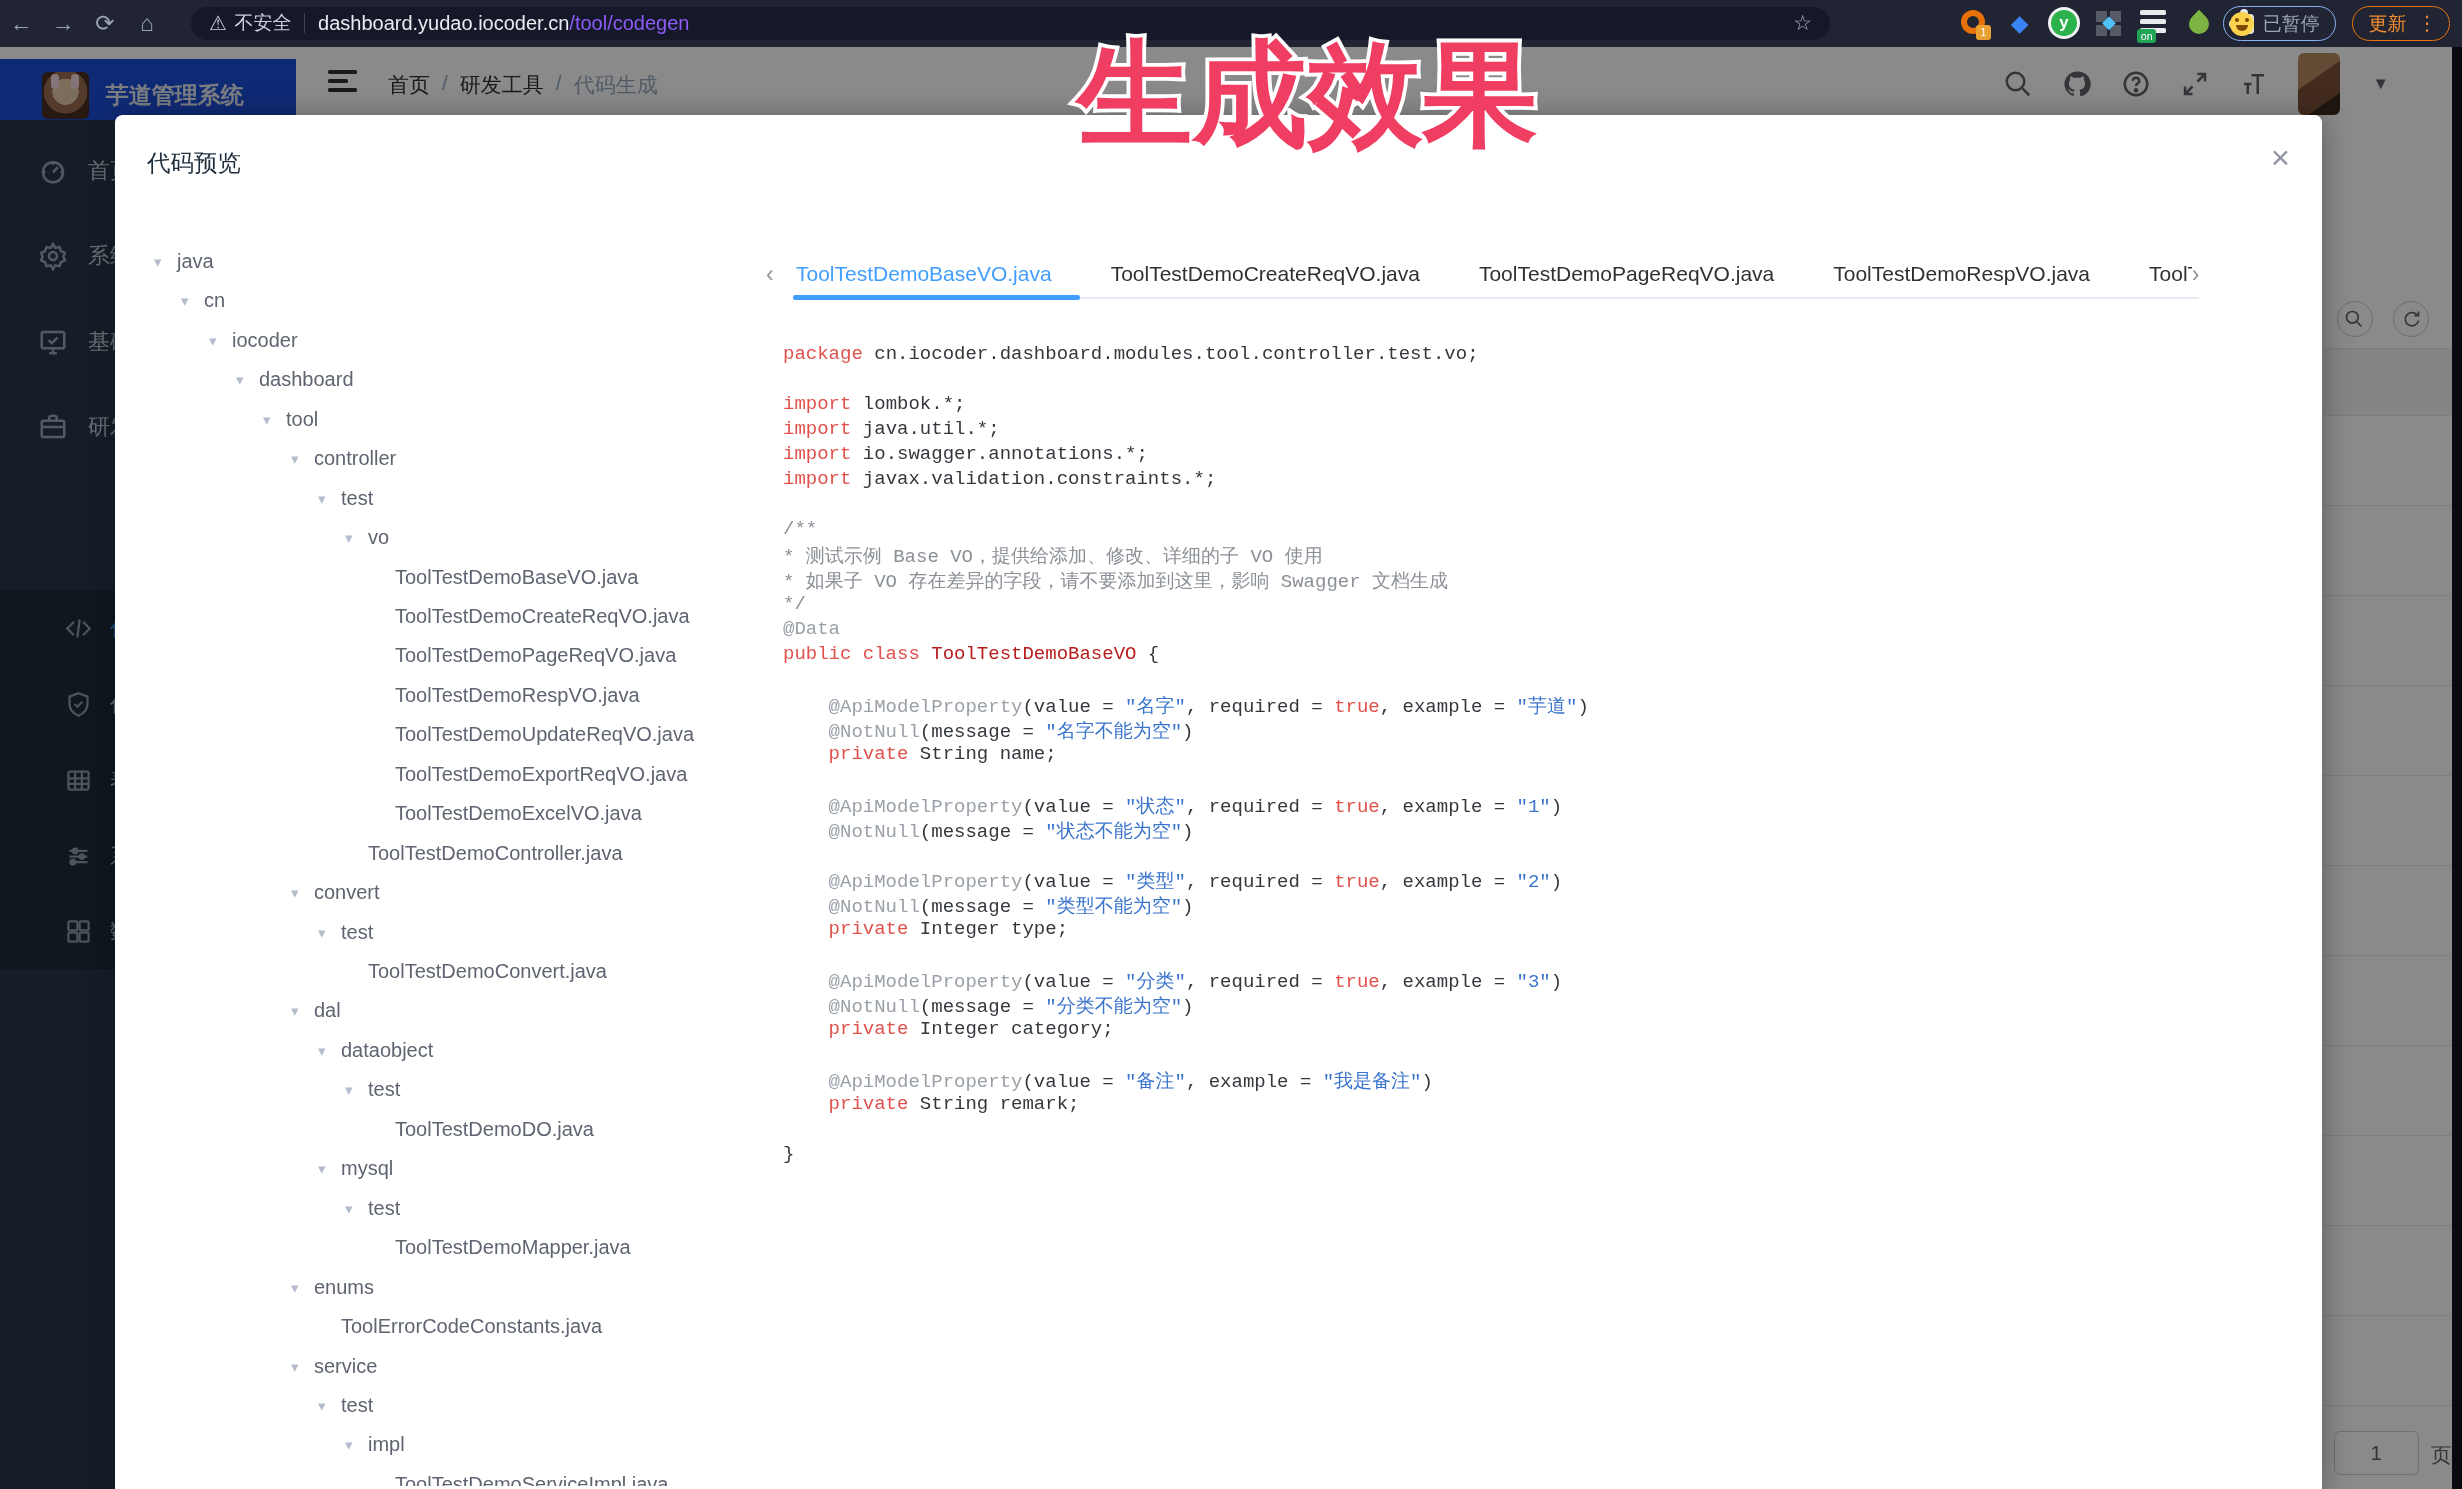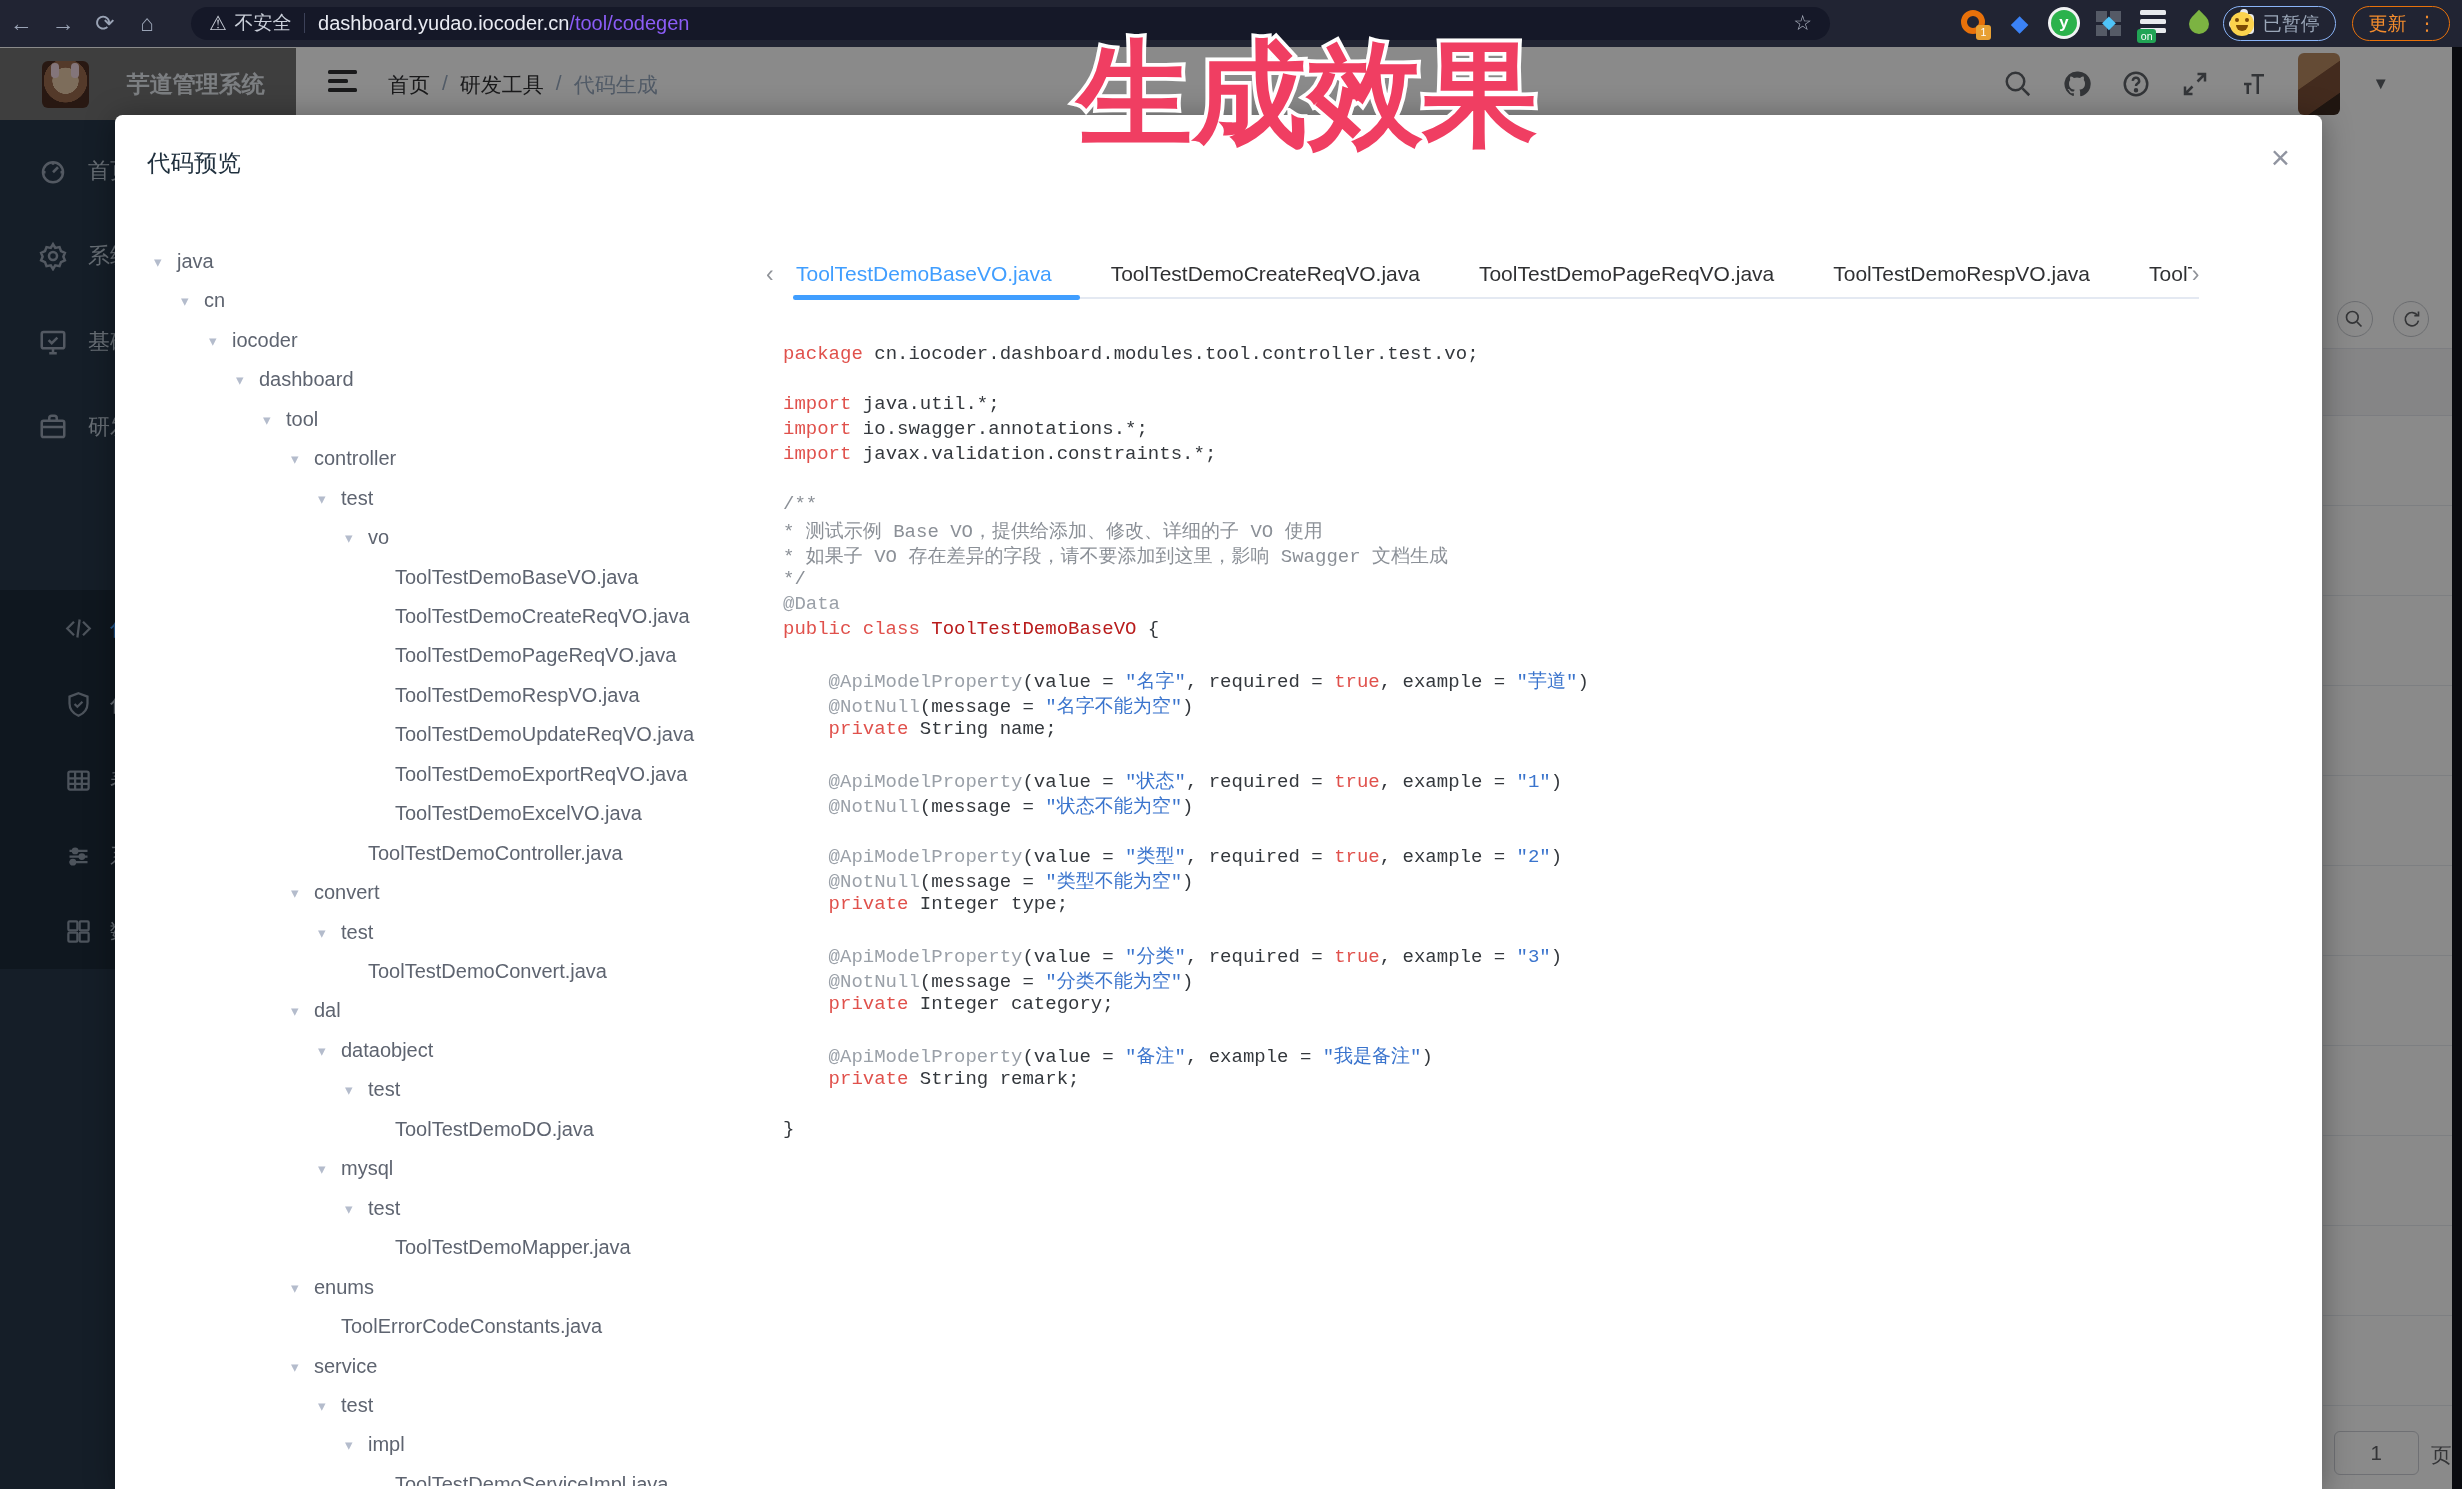--- a/index.html
+++ b/index.html
@@ -49,22 +49,22 @@
                        border-radius:0 0 12px 12px; background:#7c4a03; }
   .paused-label { color:#9aa6b8; font-size:19px; }
   .update-pill { display:flex; align-items:center; gap:10.6px; height:35px; padding:0 12px 0 15px;
                  border:1.5px solid #e8710a; border-radius:17.4px; margin-left:16.7px; }
   .update-label { color:#f28b2d; font-size:19px; }
   .kebab { color:#f28b2d; font-size:20px; letter-spacing:0; line-height:10.6px; }
   .chrome-right { position:absolute; right:12px; top:0; height:47px; display:flex; align-items:center; }
 
   
   .app-header { position:absolute; left:0; top:47px; width:2462px; height:73px; background:#fff; z-index:1; }
-  .logo-block { position:absolute; left:0; top:1px; width:296px; height:73px; background:#737373;
-                display:flex; align-items:center;gap:21px; }
+  .logo-block { position:absolute; left:0; top:12px; width:296px; height:73px; background:#1d4ed8;
+                display:flex; align-items:center; }
   .logo-avatar { width:47px; height:47px; border-radius:6px; margin-left:42px; overflow:hidden;
                  background:radial-gradient(circle at 50% 42%, #e8c9a8 0 36%, #9c6b4f 37% 60%, #4a2e22 61%); position:relative; }
   .logo-avatar::before { content:""; position:absolute; left:9px; top:1.5px; width:7.6px; height:15px; border-radius:3.8px;
                          background:#f3d9e2; box-shadow:20px 0 0 #f3d9e2; }
   .app-title { color:#e6eaf0; font-size:23px; font-weight:bold; margin-left:16.7px; white-space:nowrap; }
   .fold-icon { position:absolute; left:328px; top:23px; width:29px; height:26px; }
   .fold-icon div { height:3.8px; background:#303133; border-radius:1.5px; margin-bottom:5.3px; }
   .fold-icon div:nth-child(2) { width:70%; }
   .breadcrumb { position:absolute; left:388px; top:24px; font-size:21px; color:#303133; display:flex; gap:12px; white-space:nowrap; }
   .crumb-sep { color:#97a8be; }
@@ -500,20 +500,21 @@
           </div>
         </div>
       <div class="tab-chevron right">›</div>
       <div class="tab-divider"></div>
       <div class="tab-underline"></div>
     </div>
 
     <div class="code">
         <div class="code-line"><span class="tok-k">package</span><span class="tok-p"> cn.iocoder.dashboard.modules.tool.controller.test.vo;</span></div>
         <div class="code-line">&nbsp;</div>
+        <div class="code-line"><span class="tok-k">import</span><span class="tok-p"> lombok.*;</span></div>
         <div class="code-line"><span class="tok-k">import</span><span class="tok-p"> java.util.*;</span></div>
         <div class="code-line"><span class="tok-k">import</span><span class="tok-p"> io.swagger.annotations.*;</span></div>
         <div class="code-line"><span class="tok-k">import</span><span class="tok-p"> javax.validation.constraints.*;</span></div>
         <div class="code-line">&nbsp;</div>
         <div class="code-line"><span class="tok-c">/**</span></div>
         <div class="code-line"><span class="tok-c">* 测试示例 Base VO，提供给添加、修改、详细的子 VO 使用</span></div>
         <div class="code-line"><span class="tok-c">* 如果子 VO 存在差异的字段，请不要添加到这里，影响 Swagger 文档生成</span></div>
         <div class="code-line"><span class="tok-c">*/</span></div>
         <div class="code-line"><span class="tok-m">@Data</span></div>
         <div class="code-line"><span class="tok-k">public class </span><span class="tok-t">ToolTestDemoBaseVO</span><span class="tok-p"> {</span></div>

